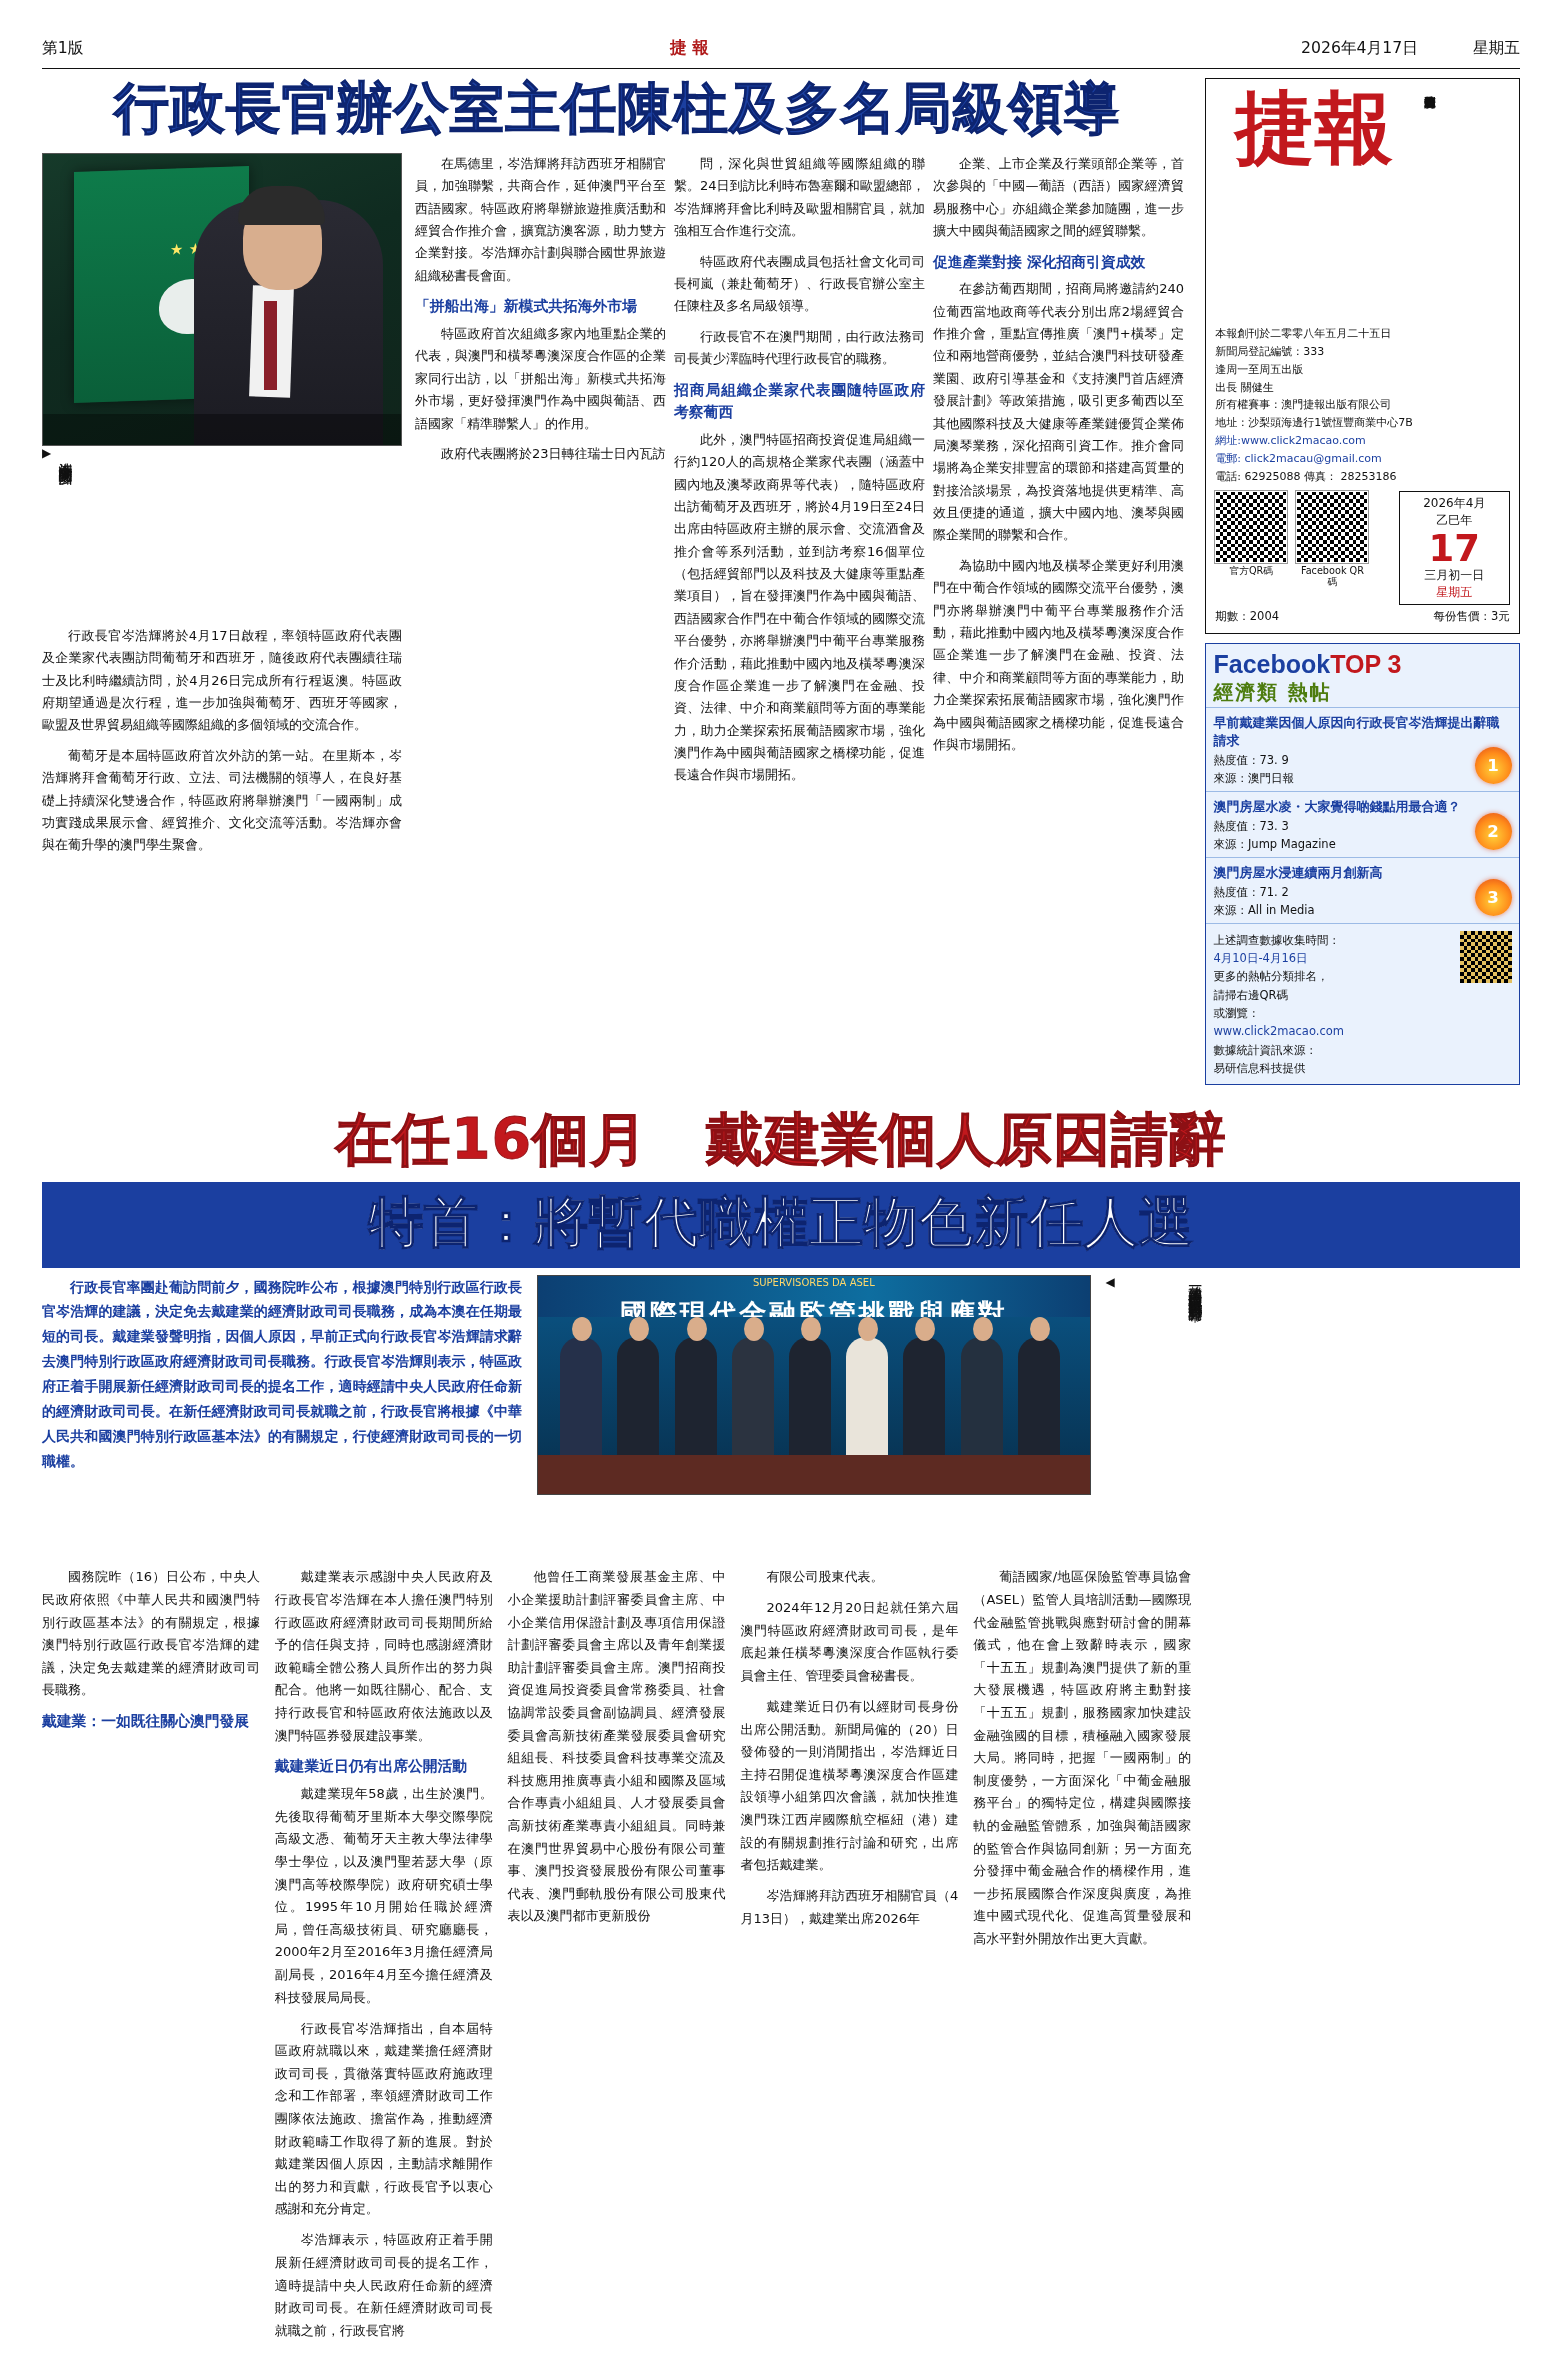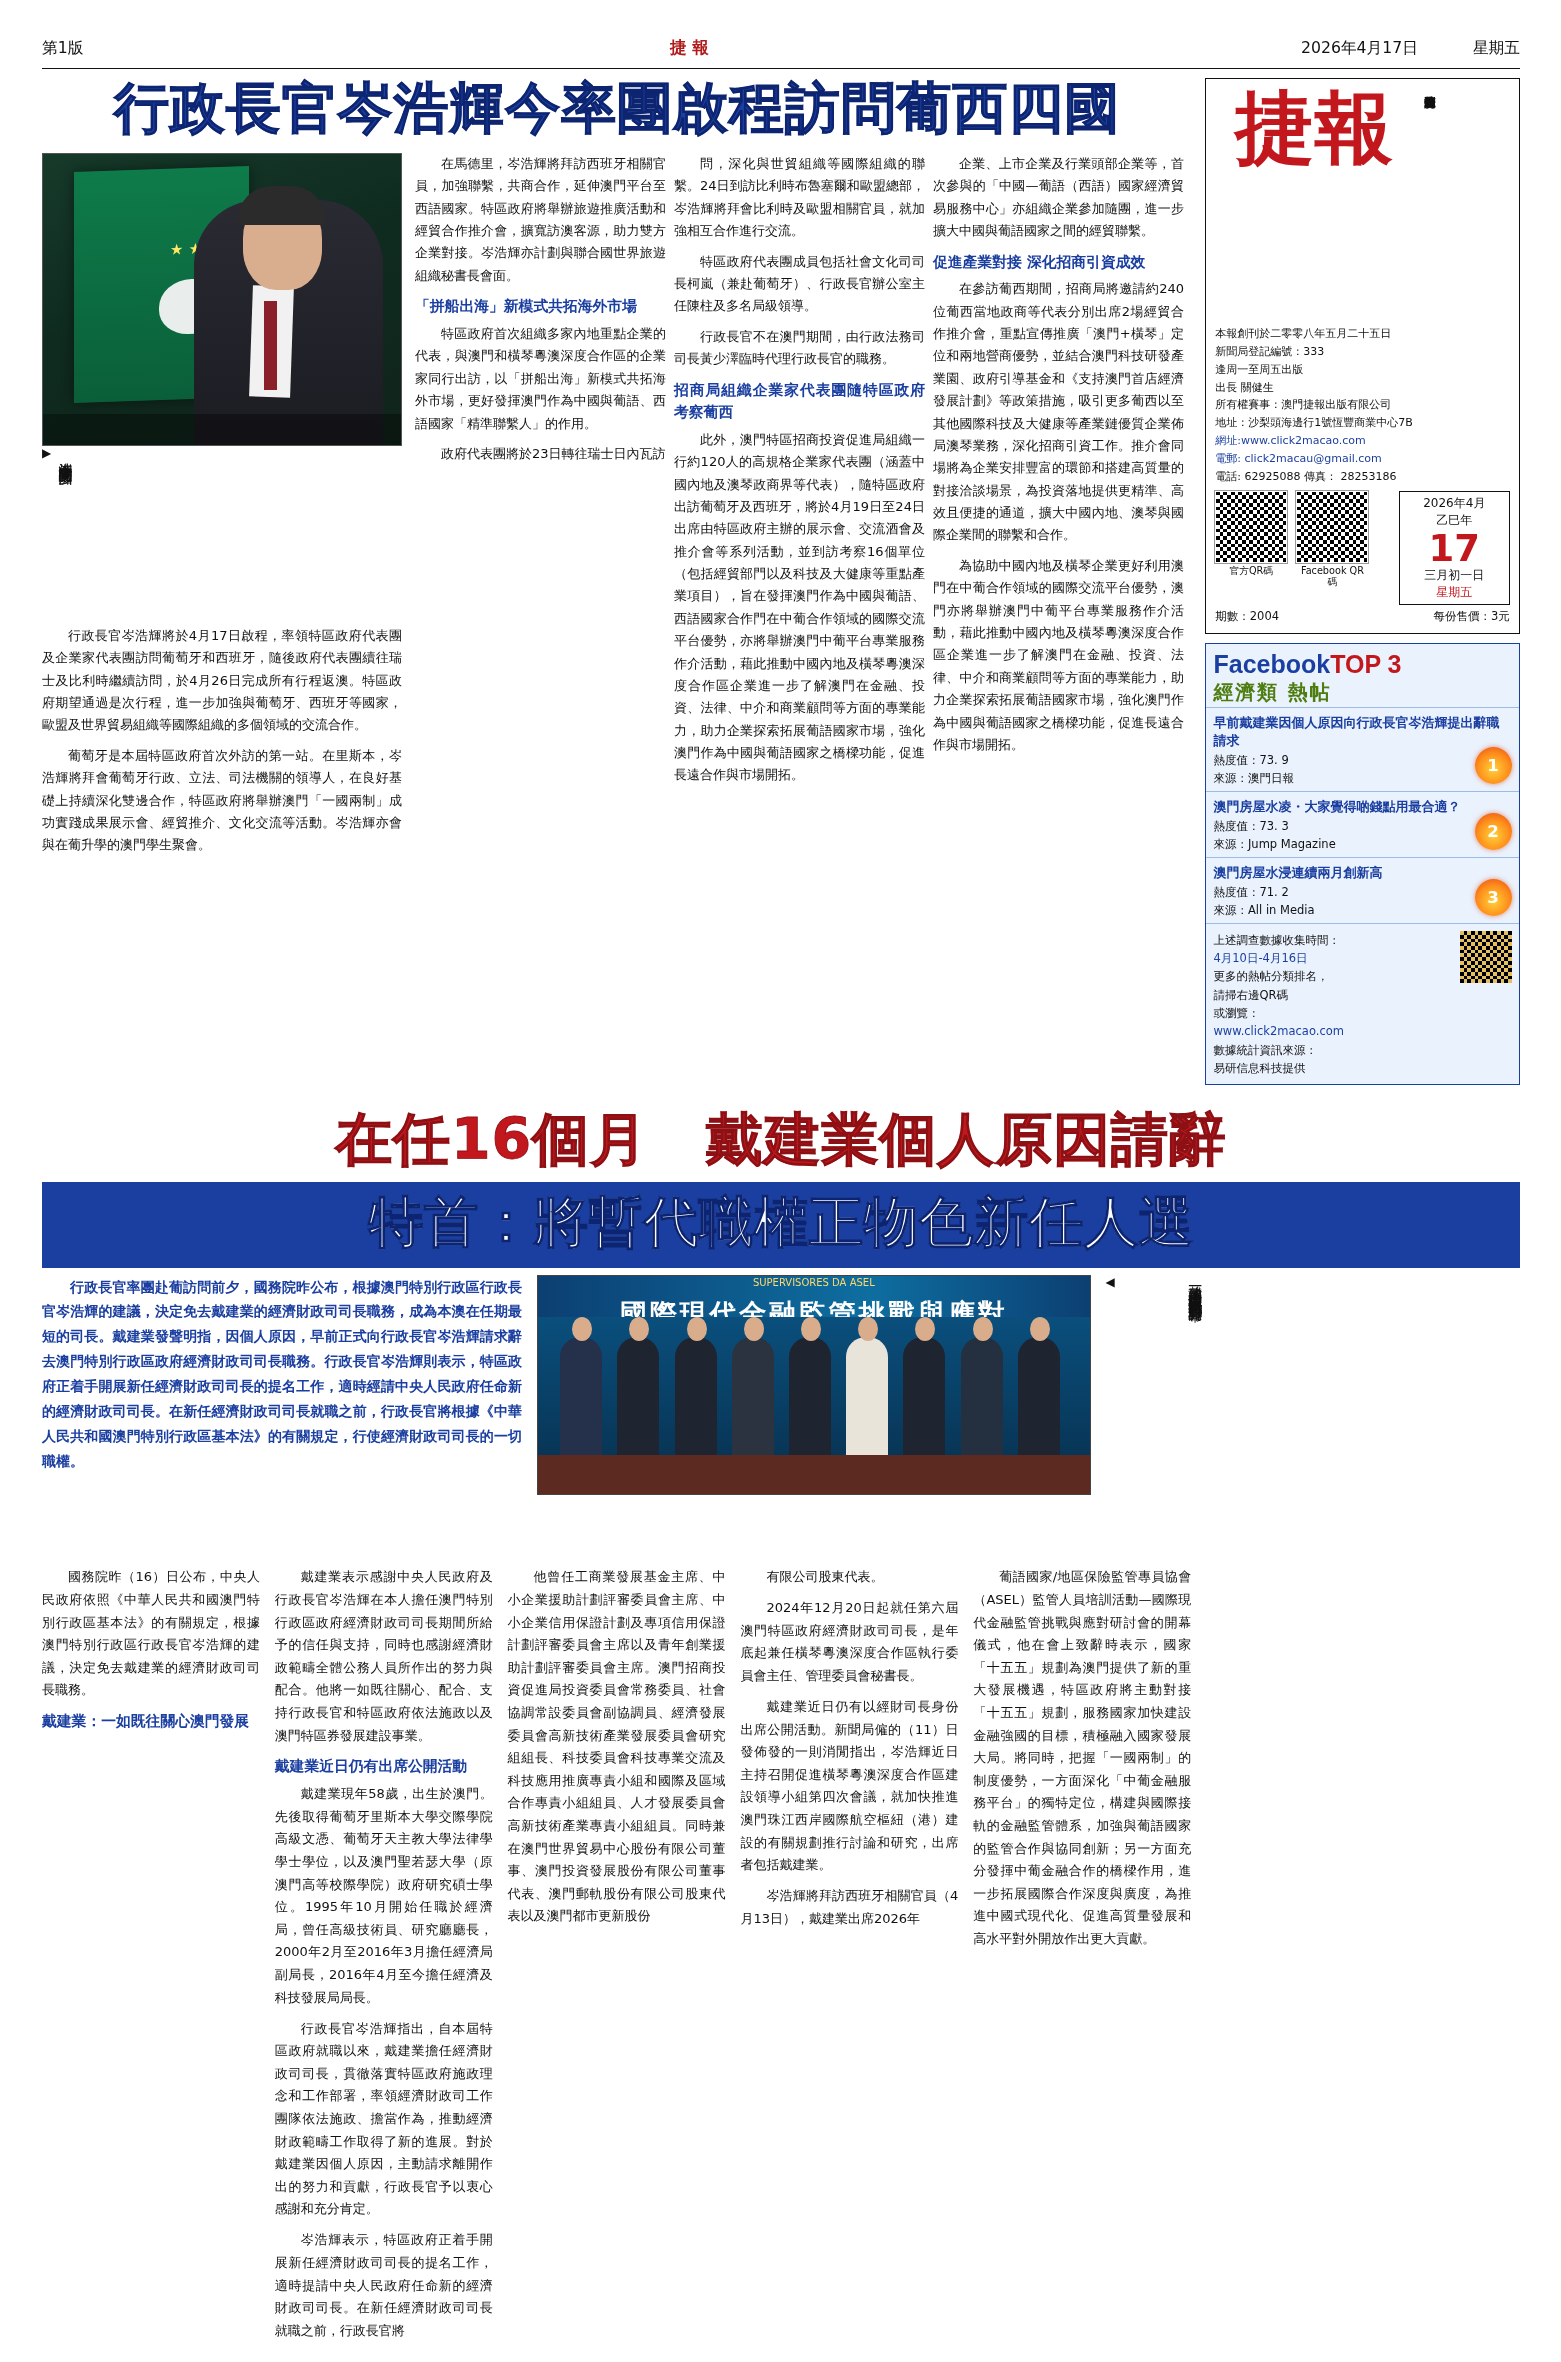--- a/index.html
+++ b/index.html
@@ -206,21 +206,21 @@
       <span>星期五</span>
     </div>
   </div>
   <div class="rule"></div>
 
   <div class="mainrow">
 
     <div class="leftcol">
 
       <div class="headline-wrap">
-        <div class="hl1">行政長官岑浩輝今率團啟程訪問葡西四國</div>
+        <div class="hl1">行政長官辦公室主任陳柱及多名局級領導</div>
       </div>
 
       <div class="art1">
         <div class="photo-col">
           <div class="photo">
             <div class="flag">
               <div class="stars">★★★★★</div>
               <div class="lotus"></div>
             </div>
             <div class="person"></div>
@@ -397,21 +397,21 @@
         <p>戴建業現年58歲，出生於澳門。先後取得葡萄牙里斯本大學交際學院高級文憑、葡萄牙天主教大學法律學學士學位，以及澳門聖若瑟大學（原澳門高等校際學院）政府研究碩士學位。1995年10月開始任職於經濟局，曾任高級技術員、研究廳廳長，2000年2月至2016年3月擔任經濟局副局長，2016年4月至今擔任經濟及科技發展局局長。</p>
         <p>行政長官岑浩輝指出，自本屆特區政府就職以來，戴建業擔任經濟財政司司長，貫徹落實特區政府施政理念和工作部署，率領經濟財政司工作團隊依法施政、擔當作為，推動經濟財政範疇工作取得了新的進展。對於戴建業因個人原因，主動請求離開作出的努力和貢獻，行政長官予以衷心感謝和充分肯定。</p>
         <p>岑浩輝表示，特區政府正着手開展新任經濟財政司司長的提名工作，適時提請中央人民政府任命新的經濟財政司司長。在新任經濟財政司司長就職之前，行政長官將</p>
       </div>
       <div class="tinycol" style="width:218px;">
         <p>他曾任工商業發展基金主席、中小企業援助計劃評審委員會主席、中小企業信用保證計劃及專項信用保證計劃評審委員會主席以及青年創業援助計劃評審委員會主席。澳門招商投資促進局投資委員會常務委員、社會協調常設委員會副協調員、經濟發展委員會高新技術產業發展委員會研究組組長、科技委員會科技專業交流及科技應用推廣專責小組和國際及區域合作專責小組組員、人才發展委員會高新技術產業專責小組組員。同時兼在澳門世界貿易中心股份有限公司董事、澳門投資發展股份有限公司董事代表、澳門郵軌股份有限公司股東代表以及澳門都市更新股份</p>
       </div>
       <div class="tinycol" style="width:218px;">
         <p>有限公司股東代表。</p>
         <p>2024年12月20日起就任第六屆澳門特區政府經濟財政司司長，是年底起兼任橫琴粵澳深度合作區執行委員會主任、管理委員會秘書長。</p>
-        <p>戴建業近日仍有以經財司長身份出席公開活動。新聞局僱的（11）日發佈發的一則消閒指出，岑浩輝近日主持召開促進橫琴粵澳深度合作區建設領導小組第四次會議，就加快推進澳門珠江西岸國際航空樞紐（港）建設的有關規劃推行討論和研究，出席者包括戴建業。</p>
+        <p>戴建業近日仍有以經財司長身份出席公開活動。新聞局僱的（20）日發佈發的一則消閒指出，岑浩輝近日主持召開促進橫琴粵澳深度合作區建設領導小組第四次會議，就加快推進澳門珠江西岸國際航空樞紐（港）建設的有關規劃推行討論和研究，出席者包括戴建業。</p>
         <p>岑浩輝將拜訪西班牙相關官員（4月13日），戴建業出席2026年</p>
       </div>
       <div class="tinycol" style="width:218px;">
         <p>葡語國家/地區保險監管專員協會（ASEL）監管人員培訓活動—國際現代金融監管挑戰與應對研討會的開幕儀式，他在會上致辭時表示，國家「十五五」規劃為澳門提供了新的重大發展機遇，特區政府將主動對接「十五五」規劃，服務國家加快建設金融強國的目標，積極融入國家發展大局。將同時，把握「一國兩制」的制度優勢，一方面深化「中葡金融服務平台」的獨特定位，構建與國際接軌的金融監管體系，加強與葡語國家的監管合作與協同創新；另一方面充分發揮中葡金融合作的橋樑作用，進一步拓展國際合作深度與廣度，為推進中國式現代化、促進高質量發展和高水平對外開放作出更大貢獻。</p>
       </div>
     </div>
   </div>
 
 </div>
 

